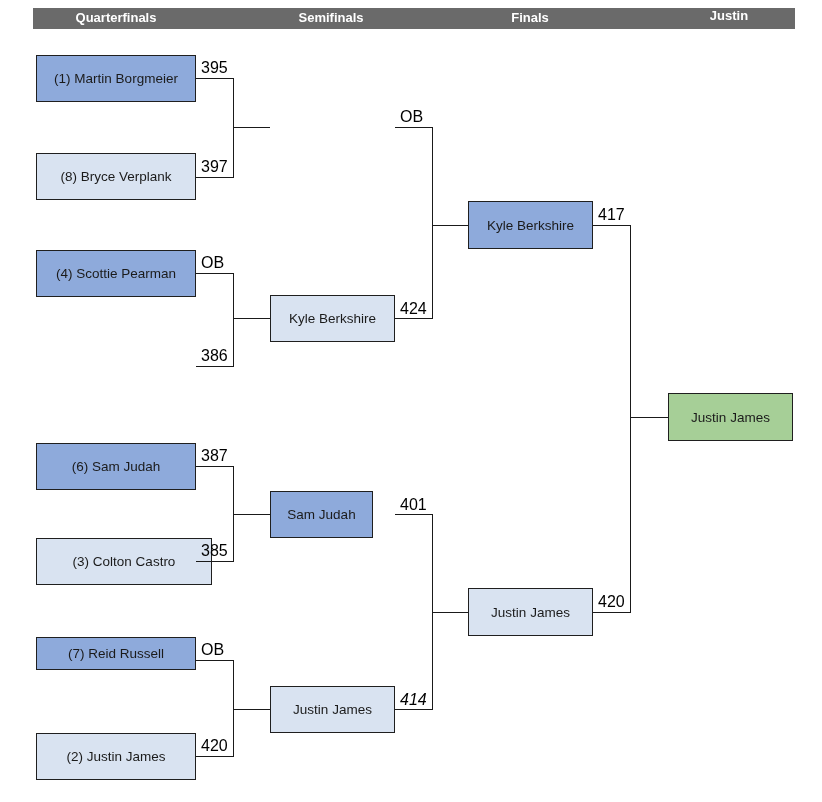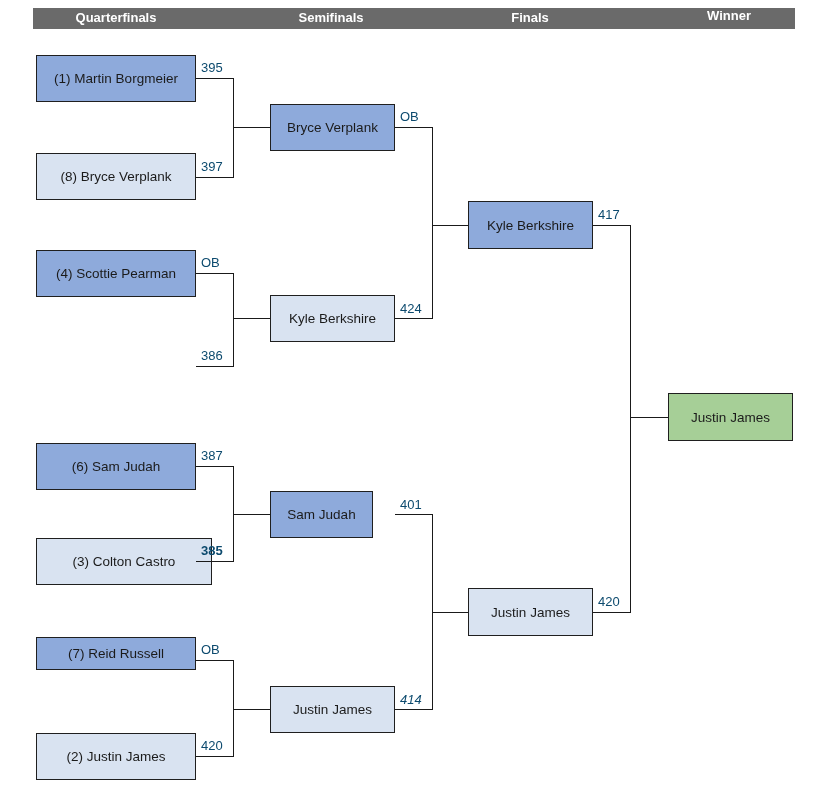--- a/index.html
+++ b/index.html
@@ -26,35 +26,35 @@
     display:flex;align-items:center;justify-content:center;
     font-size:13.5px;color:#1b1b1b;
     white-space:nowrap;
     text-align:right;
   }
   .dark{background:#8EAADB;}
   .light{background:#D9E3F1;}
   .green{background:#A6CF97;}
   .score{
     position:absolute;
-    font-size:13px;color:#0c4a6e;
+    font-size:16px;color:#000000;
     height:16px;line-height:16px;white-space:nowrap;
   }
   .line{position:absolute;background:#1a1a1a;}
 </style>
 </head>
 <body>
 
 <div id="stage">
 
   <div class="header-bar"></div>
   <span class="header-label" style="left:116px;">Quarterfinals</span>
   <span class="header-label" style="left:331px;">Semifinals</span>
   <span class="header-label" style="left:530px;">Finals</span>
-  <span class="header-label" style="left:729px;top:8px;">Winner</span>
+  <span class="header-label" style="left:729px;top:8px;">Justin</span>
 
   <div class="box dark" style="left:36px;top:55px;width:160px;height:47px">
       <span>(1) Martin Borgmeier</span>
     </div>
   <div class="box light" style="left:36px;top:153px;width:160px;height:47px">
       <span>(8) Bryce Verplank</span>
     </div>
   <div class="box dark" style="left:36px;top:250px;width:160px;height:47px">
       <span>(4) Scottie Pearman</span>
     </div>
@@ -69,27 +69,24 @@
     </div>
   <div class="box light" style="left:36px;top:733px;width:160px;height:47px">
       <span>(2) Justin James</span>
     </div>
 
   <div class="score" style="left:201px;top:60px;">395</div>
   <div class="score" style="left:201px;top:159px;">397</div>
   <div class="score" style="left:201px;top:255px;">OB</div>
   <div class="score" style="left:201px;top:348px;">386</div>
   <div class="score" style="left:201px;top:448px;">387</div>
-  <div class="score" style="left:201px;top:543px;font-weight:bold;">385</div>
+  <div class="score" style="left:201px;top:543px;">385</div>
   <div class="score" style="left:201px;top:642px;">OB</div>
   <div class="score" style="left:201px;top:738px;">420</div>
 
-  <div class="box dark" style="left:270px;top:104px;width:125px;height:47px">
-      <span>Bryce Verplank</span>
-    </div>
   <div class="box light" style="left:270px;top:295px;width:125px;height:47px">
       <span>Kyle Berkshire</span>
     </div>
   <div class="box dark" style="left:270px;top:491px;width:103px;height:47px">
       <span>Sam Judah</span>
     </div>
   <div class="box light" style="left:270px;top:686px;width:125px;height:47px">
       <span>Justin James</span>
     </div>
 

